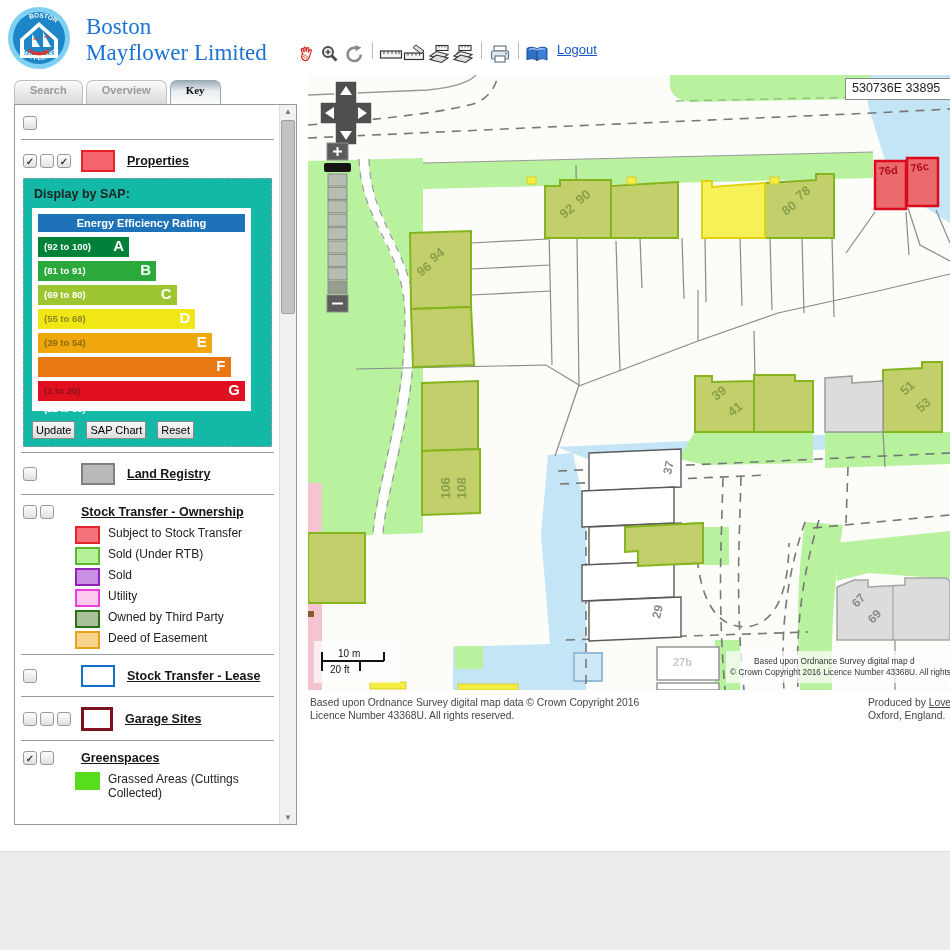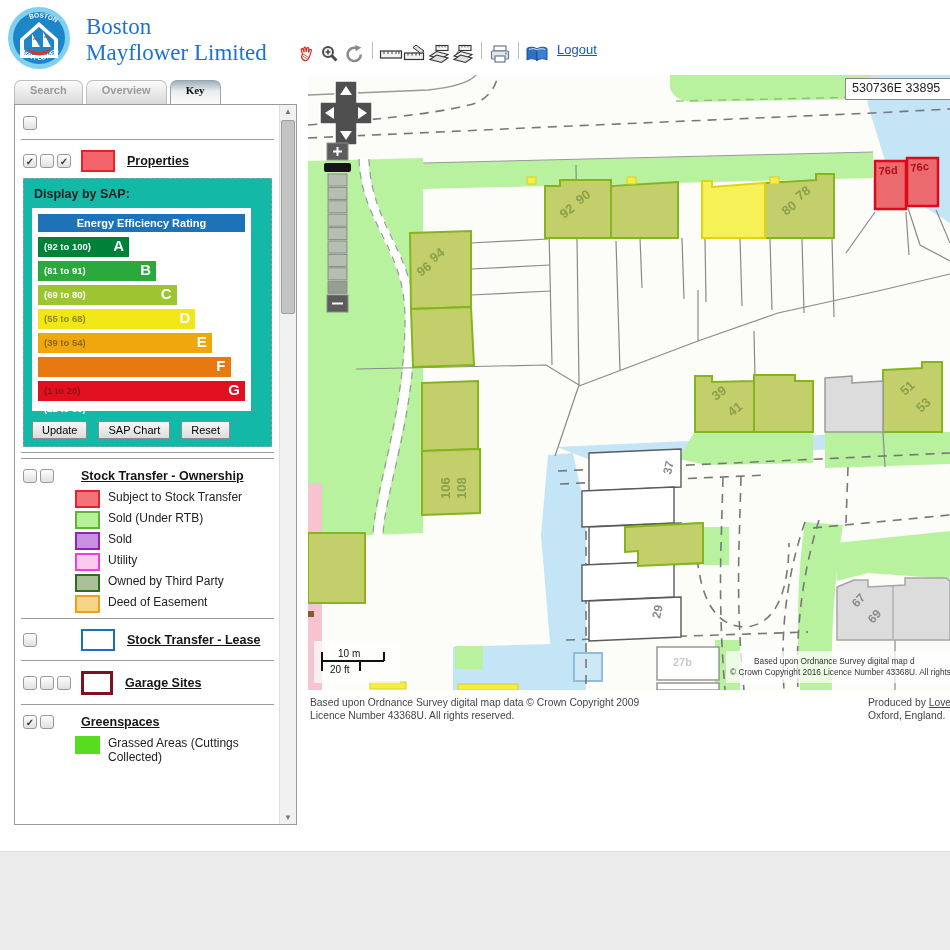--- a/index.html
+++ b/index.html
@@ -45,21 +45,21 @@
   
   .sapbox{margin:2px 8px 4px 8px;border:1px dashed #9a9a9a;background:#14b8a6;padding:7px 8px;}
   .sap-title{font-size:12.5px;font-weight:bold;margin:1px 0 7px 2px;}
   .epc{background:#fff;padding:6px;width:207px;}
   .epc-header{height:18px;color:#fff;font-size:11px;font-weight:bold;text-align:center;
               line-height:18px;margin-bottom:5px;}
   .band{position:relative;height:20px;margin-bottom:4px;min-width:60px;}
   .band .range{position:absolute;left:6px;top:4px;font-size:9.5px;font-weight:bold;}
   .band .letter{position:absolute;right:5px;top:0px;font-size:15px;font-weight:bold;color:#fff;}
   .btnrow{margin-top:9px;}
-  .btn{font-family:"Liberation Sans",sans-serif;font-size:11px;padding:2px 9px;margin-right:11px;
+  .btn{font-family:"Liberation Sans",sans-serif;font-size:11px;padding:2px 3px;margin-right:11px;
        background:linear-gradient(#f8f8f8,#dcdcdc);border:1px solid #8a8a8a;cursor:pointer;}
   
   .map{position:absolute;left:308px;top:75px;width:642px;height:615px;overflow:hidden;background:#fcfcf9;}
   .coordbox{position:absolute;left:845px;top:78px;width:110px;height:17px;background:#fff;
             border:1px solid #8a8a8a;font-size:12.5px;color:#222;padding:2px 0 1px 6px;
             white-space:nowrap;overflow:hidden;}
   .attr-left{position:absolute;left:310px;top:697px;width:336px;font-size:10.3px;color:#444;line-height:1.25;}
   .attr-right{position:absolute;left:868px;top:697px;width:160px;font-size:10.3px;color:#444;
               line-height:1.25;white-space:nowrap;}
   .attr-right a{color:#444;text-decoration:underline;cursor:pointer;}
@@ -225,20 +225,27 @@
               <div class="band" style="width: 100%; background: rgb(224, 16, 32);">
                 <span class="range" style="color: rgb(140, 18, 24);">(1 to 20)</span>
                 <span class="letter">G</span>
               </div>
             </div>
         </div>
         <div class="btnrow"><button class="btn">Update</button><button class="btn">SAP Chart</button><button class="btn">Reset</button></div>
       </div>
 
       <hr class="sep">
+      <div class="prow">
+        <span class="cbs">
+            <span class="cb"></span>
+          </span>
+        <span class="swatch sw-lg" style="background: rgb(185, 185, 185); border-color: rgb(128, 128, 128);"></span>
+        <a class="sec-head">Land Registry</a>
+      </div>
 
       <hr class="sep">
       <div class="prow">
         <span class="cbs">
             <span class="cb"></span>
             <span class="cb"></span>
           </span>
         <a class="sec-head">Stock Transfer - Ownership</a>
       </div>
       <div>
@@ -501,20 +508,20 @@
         <rect x="1" y="138.2" width="19" height="12" fill="#8f8f8f"></rect>
       </g>
       <rect x="0" y="152" width="21" height="17" fill="#5c5c5c" stroke="#8a8a8a"></rect>
       <path d="M5,160.5 H16" stroke="#fff" stroke-width="2"></path>
     </g>
   </svg>
   </div>
 
   <div class="coordbox">530736E 33895</div>
 
-  <div class="attr-left">Based upon Ordnance Survey digital map data © Crown Copyright 2009 Licence Number 43368U. All rights reserved.</div>
+  <div class="attr-left">Based upon Ordnance Survey digital map data © Crown Copyright 2016 Licence Number 43368U. All rights reserved.</div>
   <div class="attr-right">
     <span>Produced by </span><a>Lovell Johns Lim</a>
     <div>Oxford, England.</div>
   </div>
 
   <div class="footer"></div>
 </div>
 
 </body></html>

